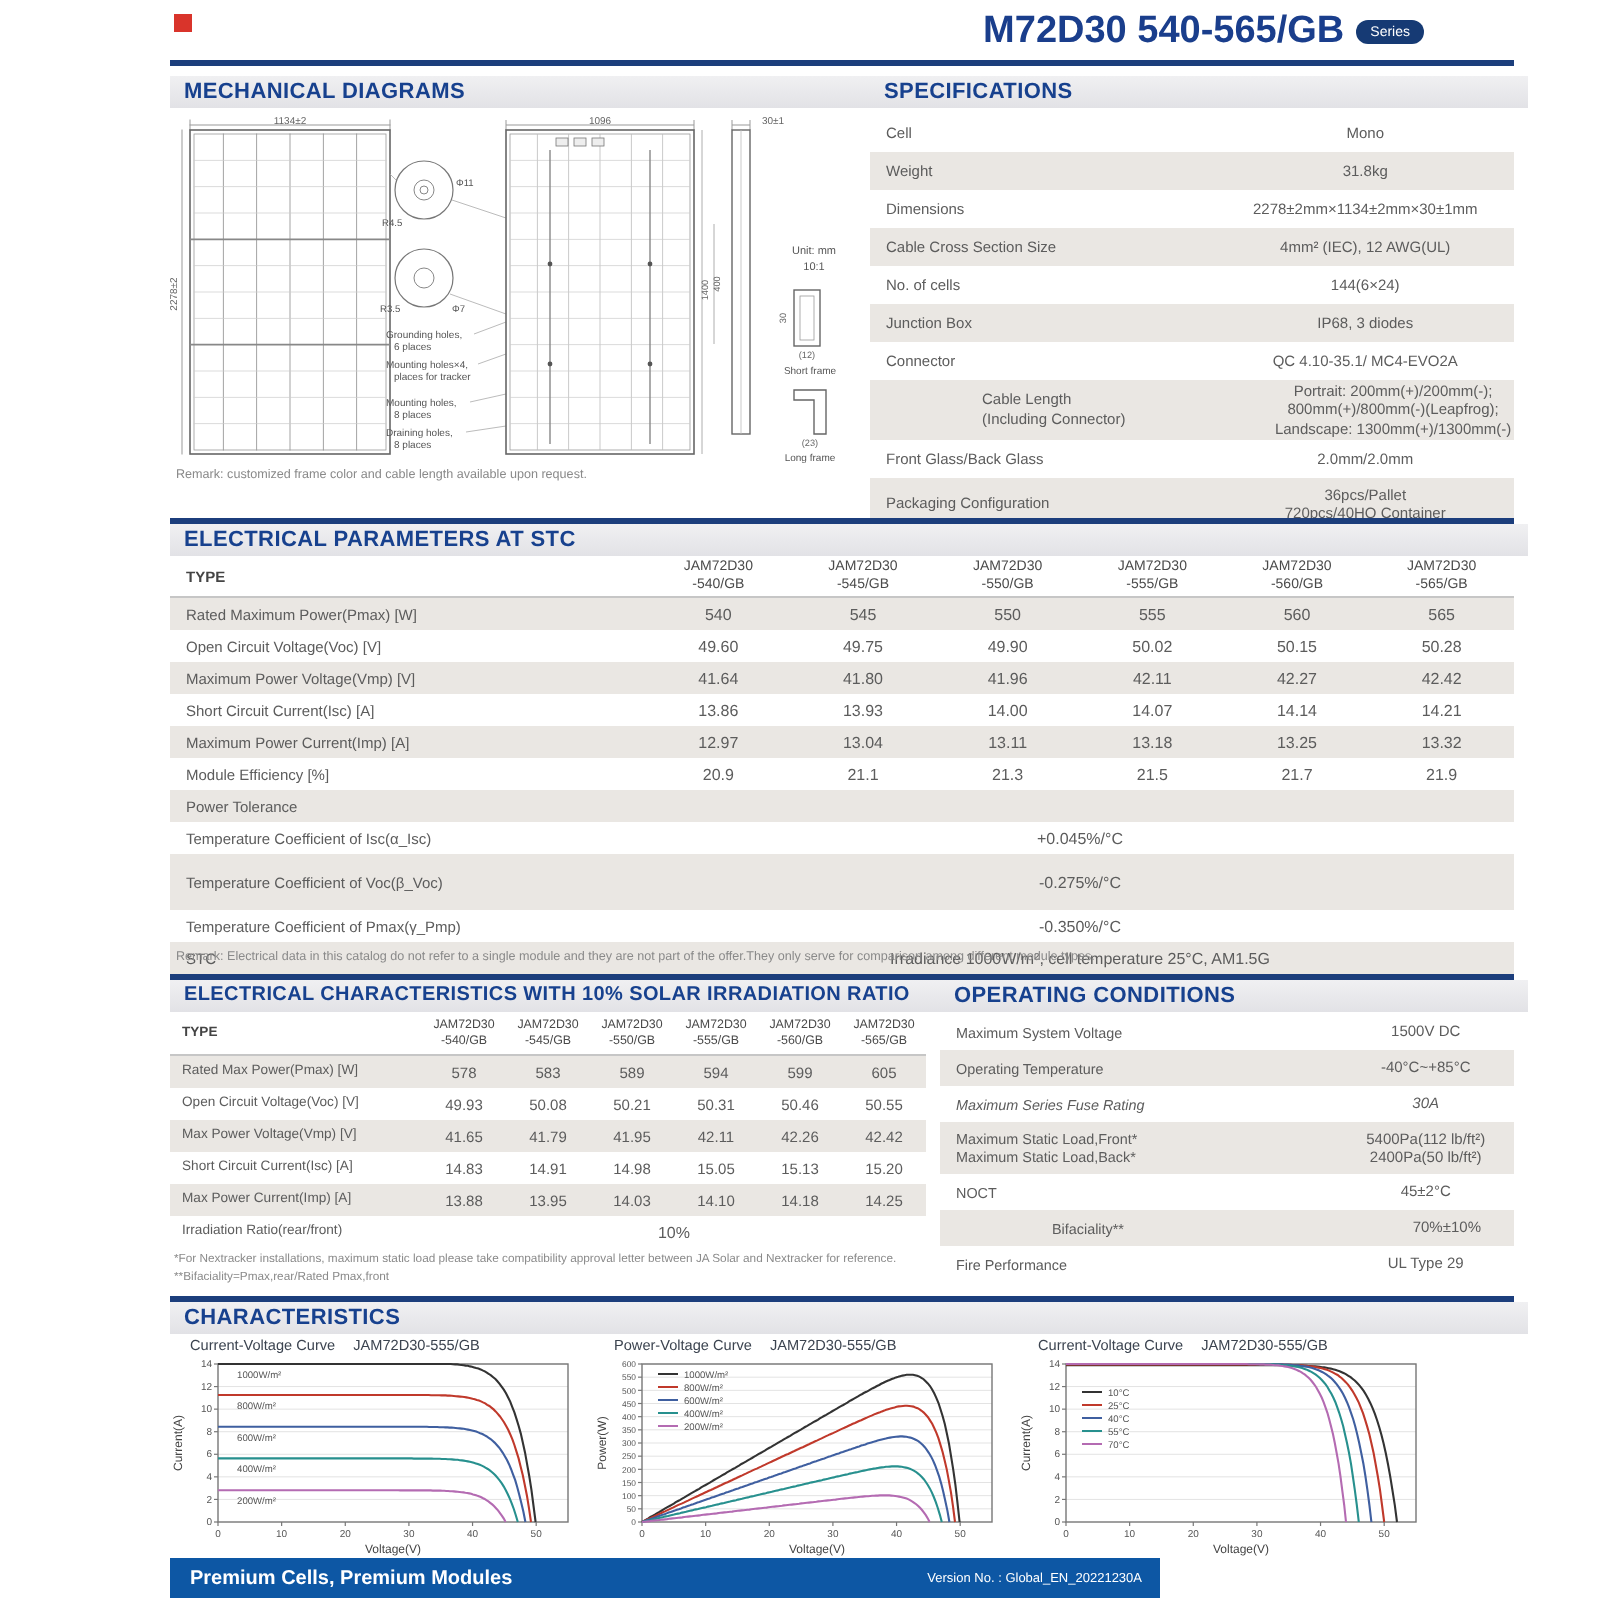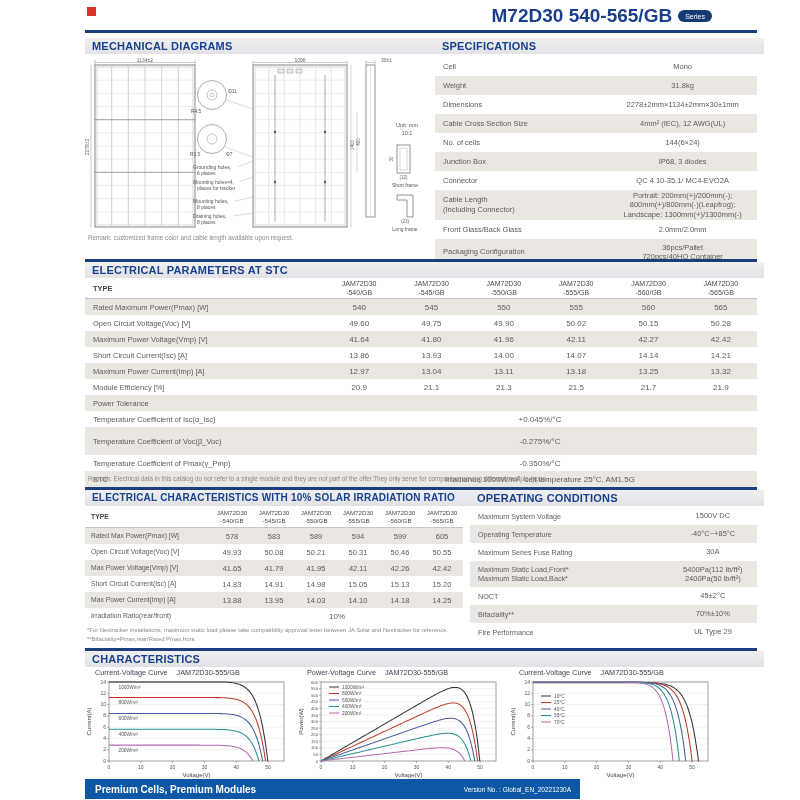--- a/index.html
+++ b/index.html
@@ -195,21 +195,21 @@
         </div>
       </div>
       <div class="kv-row" style="height: 19px;">
         <div class="kv-label">
           <div>Connector</div>
         </div>
         <div class="kv-value">
           <div>QC 4.10-35.1/ MC4-EVO2A</div>
         </div>
       </div>
-      <div class="kv-row alt" style="height: 30px;">
+      <div class="kv-row alt" style="height: 30px; padding-left: 48px;">
         <div class="kv-label">
           <div>Cable Length</div>
           <div>(Including Connector)</div>
         </div>
         <div class="kv-value">
           <div>Portrait: 200mm(+)/200mm(-);</div>
           <div>800mm(+)/800mm(-)(Leapfrog);</div>
           <div>Landscape: 1300mm(+)/1300mm(-)</div>
         </div>
       </div>
@@ -439,21 +439,21 @@
         </div>
       </div>
       <div class="kv-row alt" style="height: 18px;">
         <div class="kv-label">
           <div>Operating Temperature</div>
         </div>
         <div class="kv-value">
           <div>-40°C~+85°C</div>
         </div>
       </div>
-      <div class="kv-row" style="height: 18px;">
+      <div class="kv-row" style="height: 18px; font-style: italic;">
         <div class="kv-label">
           <div>Maximum Series Fuse Rating</div>
         </div>
         <div class="kv-value">
           <div>30A</div>
         </div>
       </div>
       <div class="kv-row alt" style="height: 26px;">
         <div class="kv-label">
           <div>Maximum Static Load,Front*</div>
@@ -465,21 +465,21 @@
         </div>
       </div>
       <div class="kv-row" style="height: 18px;">
         <div class="kv-label">
           <div>NOCT</div>
         </div>
         <div class="kv-value">
           <div>45±2°C</div>
         </div>
       </div>
-      <div class="kv-row alt" style="height: 18px;">
+      <div class="kv-row alt" style="height: 18px; padding-left: 48px;">
         <div class="kv-label">
           <div>Bifaciality**</div>
         </div>
         <div class="kv-value">
           <div>70%±10%</div>
         </div>
       </div>
       <div class="kv-row" style="height: 18px;">
         <div class="kv-label">
           <div>Fire Performance</div>

